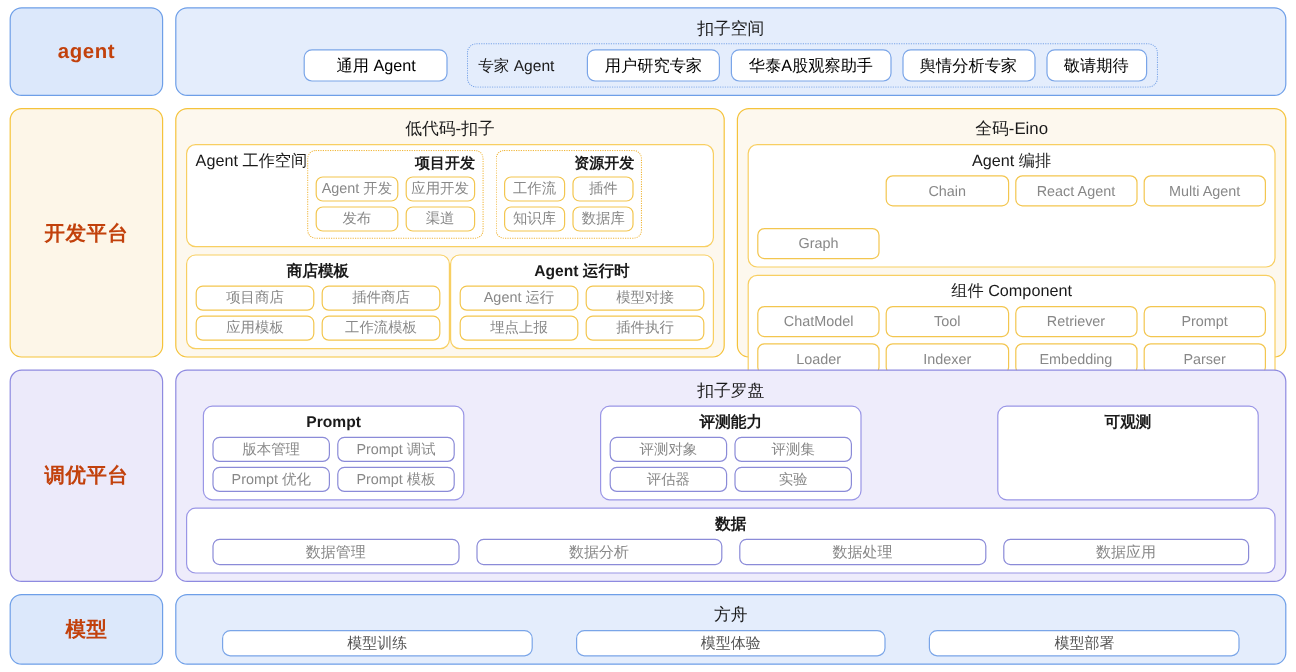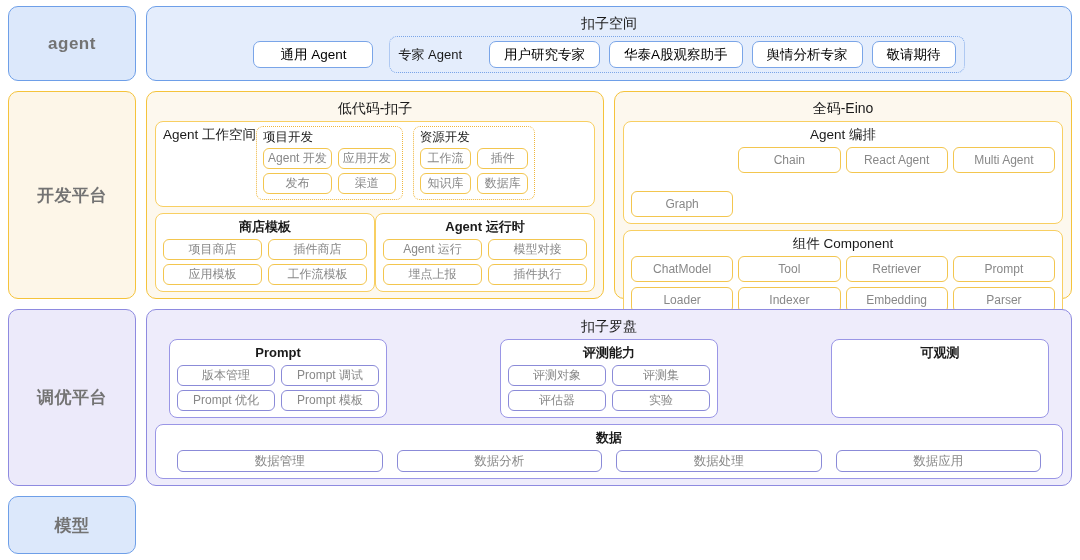--- a/index.html
+++ b/index.html
@@ -20,21 +20,21 @@
   .row-agent   { height: 78px; }
   .row-dev     { height: 208px; }
   .row-tune    { height: 178px; }
   .row-model   { height: 60px; }
 
   
   .label-col {
     width: 128px; flex: 0 0 128px;
     border-radius: 10px;
     display: flex; align-items: center; justify-content: center;
-    font-size: 17px; font-weight: bold; color: #737373;
+    font-size: 17px; font-weight: bold; color: #c2410c;
     letter-spacing: .5px;
   }
   .label-blue   { background: #dce8fb; border: 1.5px solid #6e9fe8; }
   .label-cream  { background: #fdf6e8; border: 1.5px solid #f5c33b; }
   .label-purple { background: #eceafa; border: 1.5px solid #8e8ae0; }
 
   
   .panel { flex: 1; border-radius: 10px; padding: 6px 8px; position: relative; }
   .panel-blue   { background: #e4edfc; border: 1.5px solid #6e9fe8; }
   .panel-cream  { background: #fdf8ee; border: 1.5px solid #f5c33b; }
@@ -54,21 +54,21 @@
   .card-title {
     text-align: center; font-size: 13px; color: #1a1a1a;
     font-weight: bold; line-height: 18px; margin-bottom: 3px;
   }
   .card-title.thin { font-weight: normal; font-size: 13.5px; }
 
   
   .dotgroup { border: 1.4px dotted #f0b73c; border-radius: 7px; padding: 2px 6px 5px; flex: 1; }
   .dotgroup-blue { border: 1.6px dotted #7aa5e8; border-radius: 8px; padding: 4px 8px; }
   .dotgroup-title {
-    text-align: left; font-size: 12.5px; font-weight: normal;
+    text-align: right; font-size: 12.5px; font-weight: bold;
     color: #1a1a1a; line-height: 17px; margin-bottom: 2px;
   }
 
   
   .pill {
     background: #ffffff; border-radius: 6px;
     display: flex; align-items: center; justify-content: center;
     font-size: 12px; color: #888888; text-align: center;
     height: 21px; padding: 0 4px; white-space: nowrap;
   }
@@ -254,15 +254,23 @@
           <div class="pill pill-purple">数据分析</div>
           <div class="pill pill-purple">数据处理</div>
           <div class="pill pill-purple">数据应用</div>
         </div>
       </div>
     </div>
   </div>
 
   <div class="row row-model">
     <div class="label-col label-blue">模型</div>
+    <div class="panel panel-blue">
+      <div class="panel-title">方舟</div>
+      <div class="model-pills">
+        <div class="pill pill-blue">模型训练</div>
+        <div class="pill pill-blue">模型体验</div>
+        <div class="pill pill-blue">模型部署</div>
+      </div>
+    </div>
   </div>
 
 </div>
 
 </body></html>

